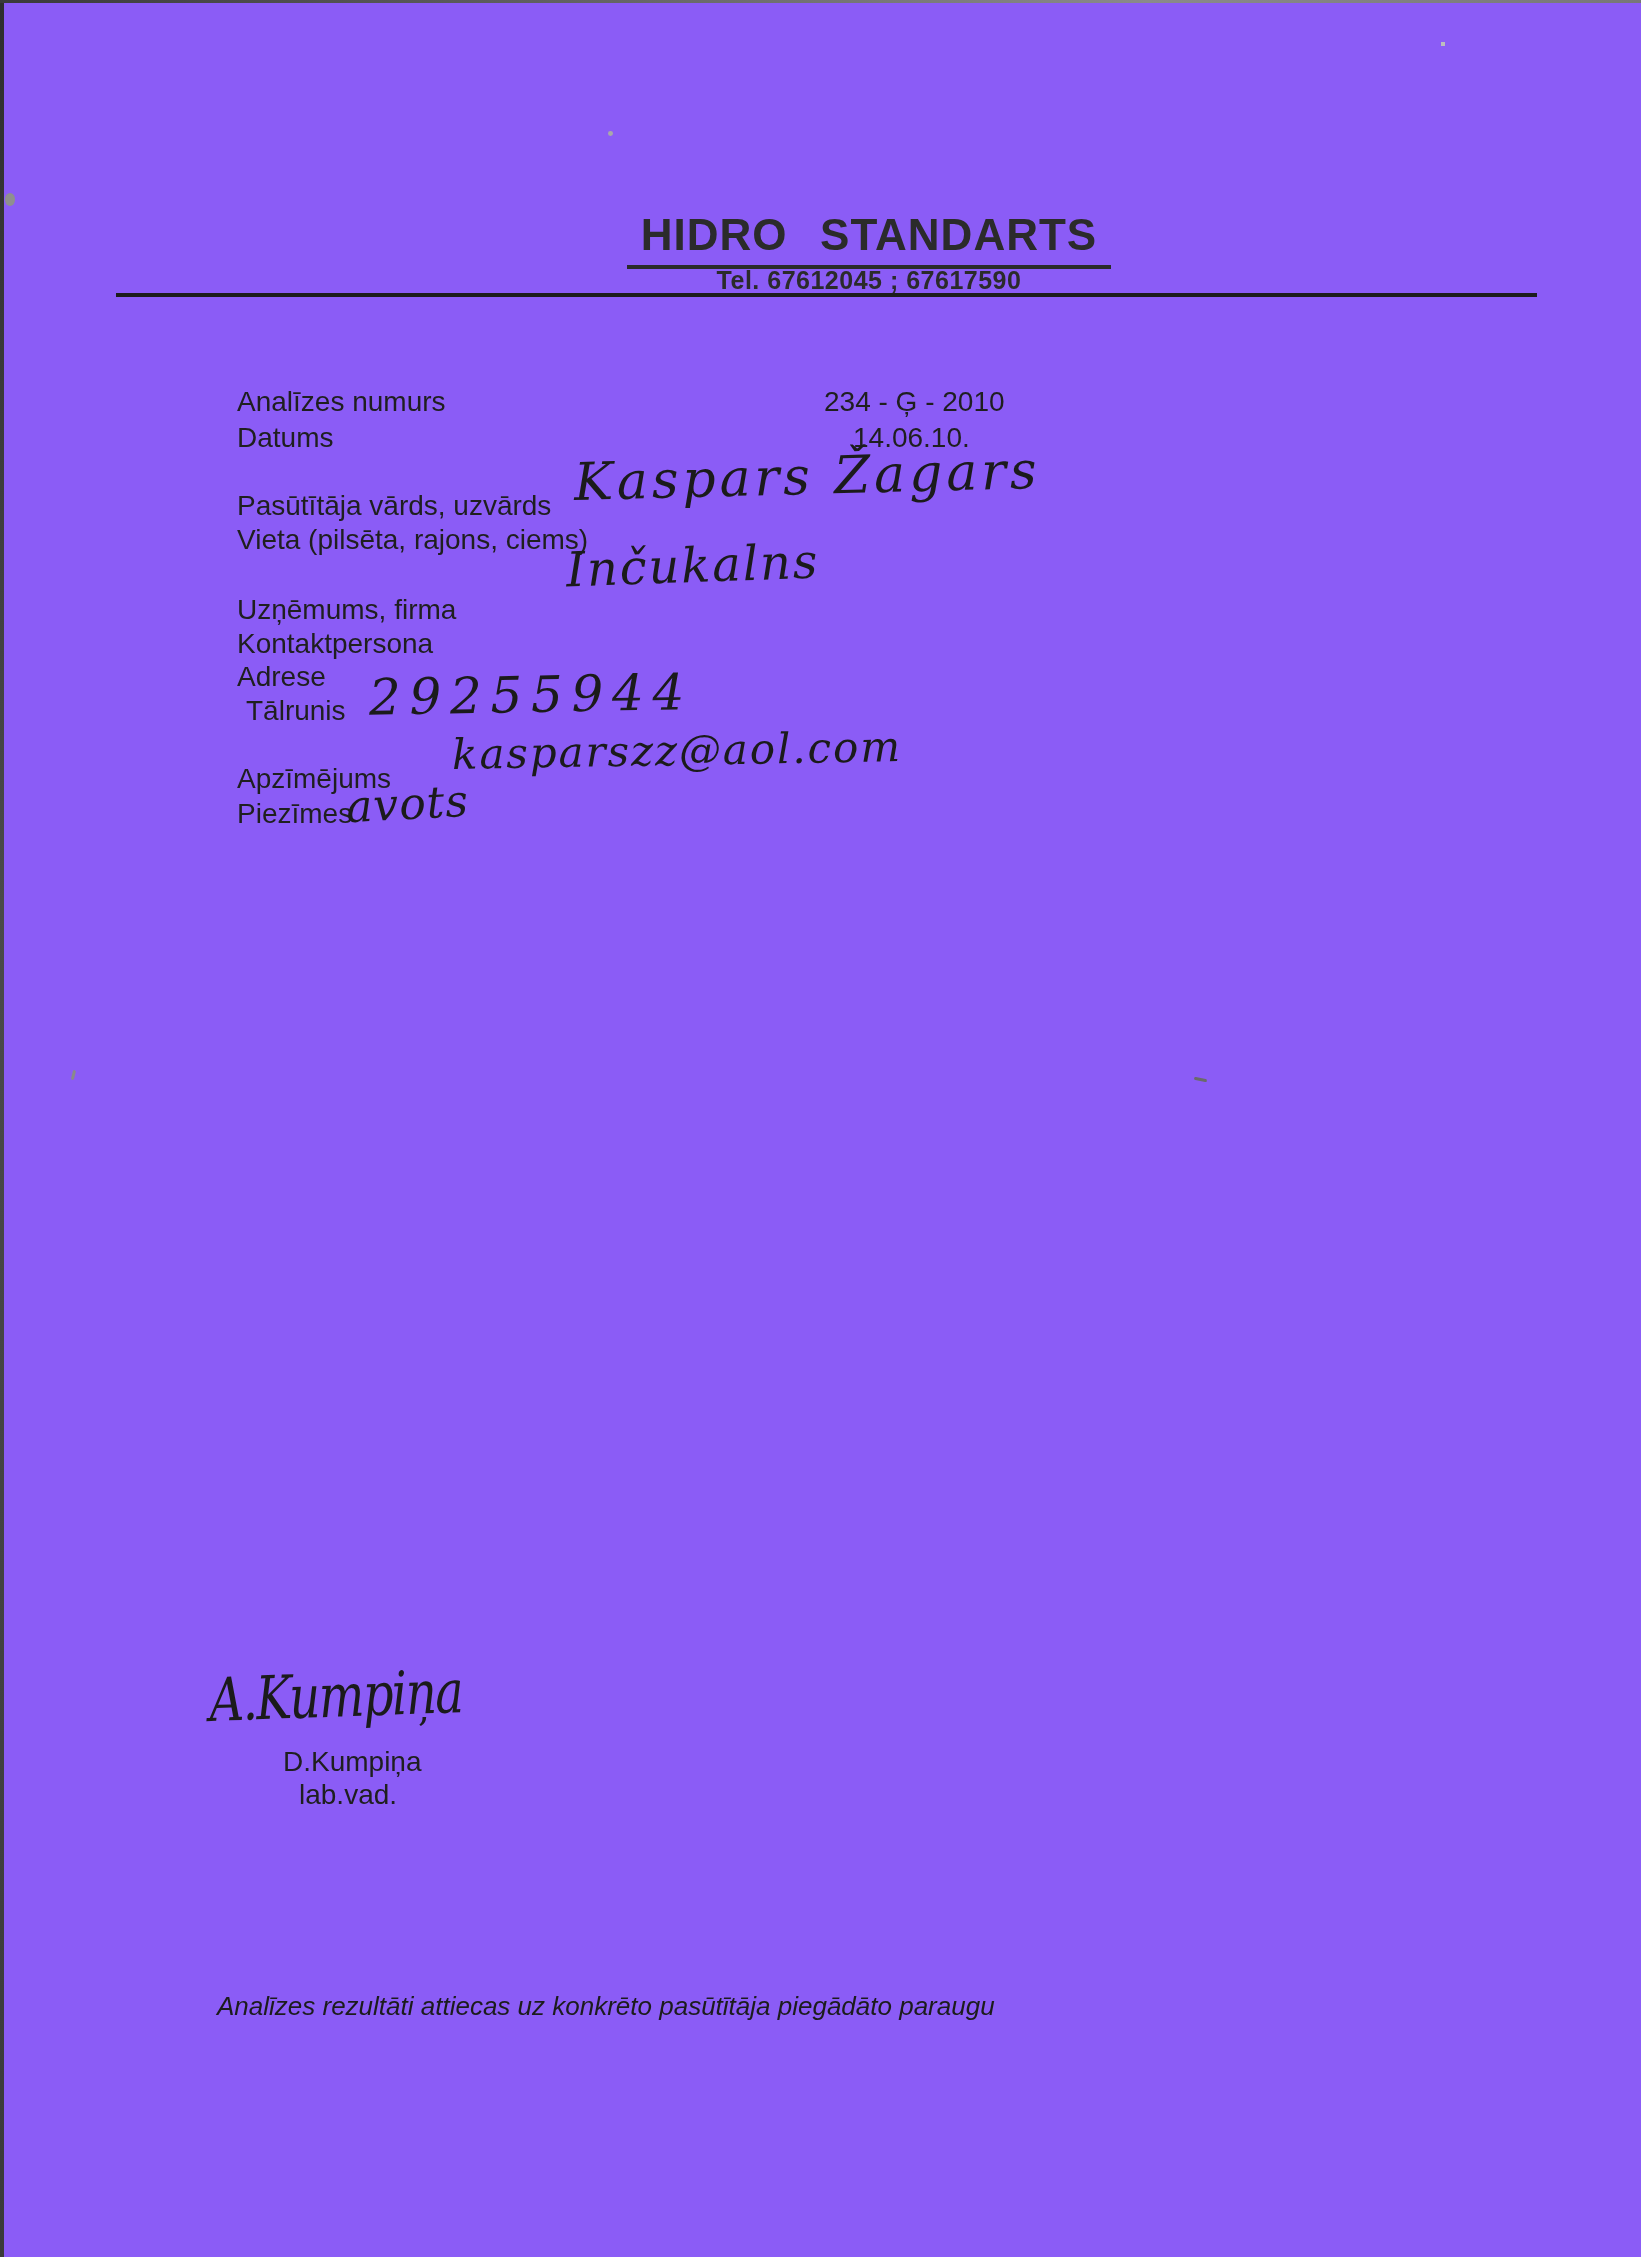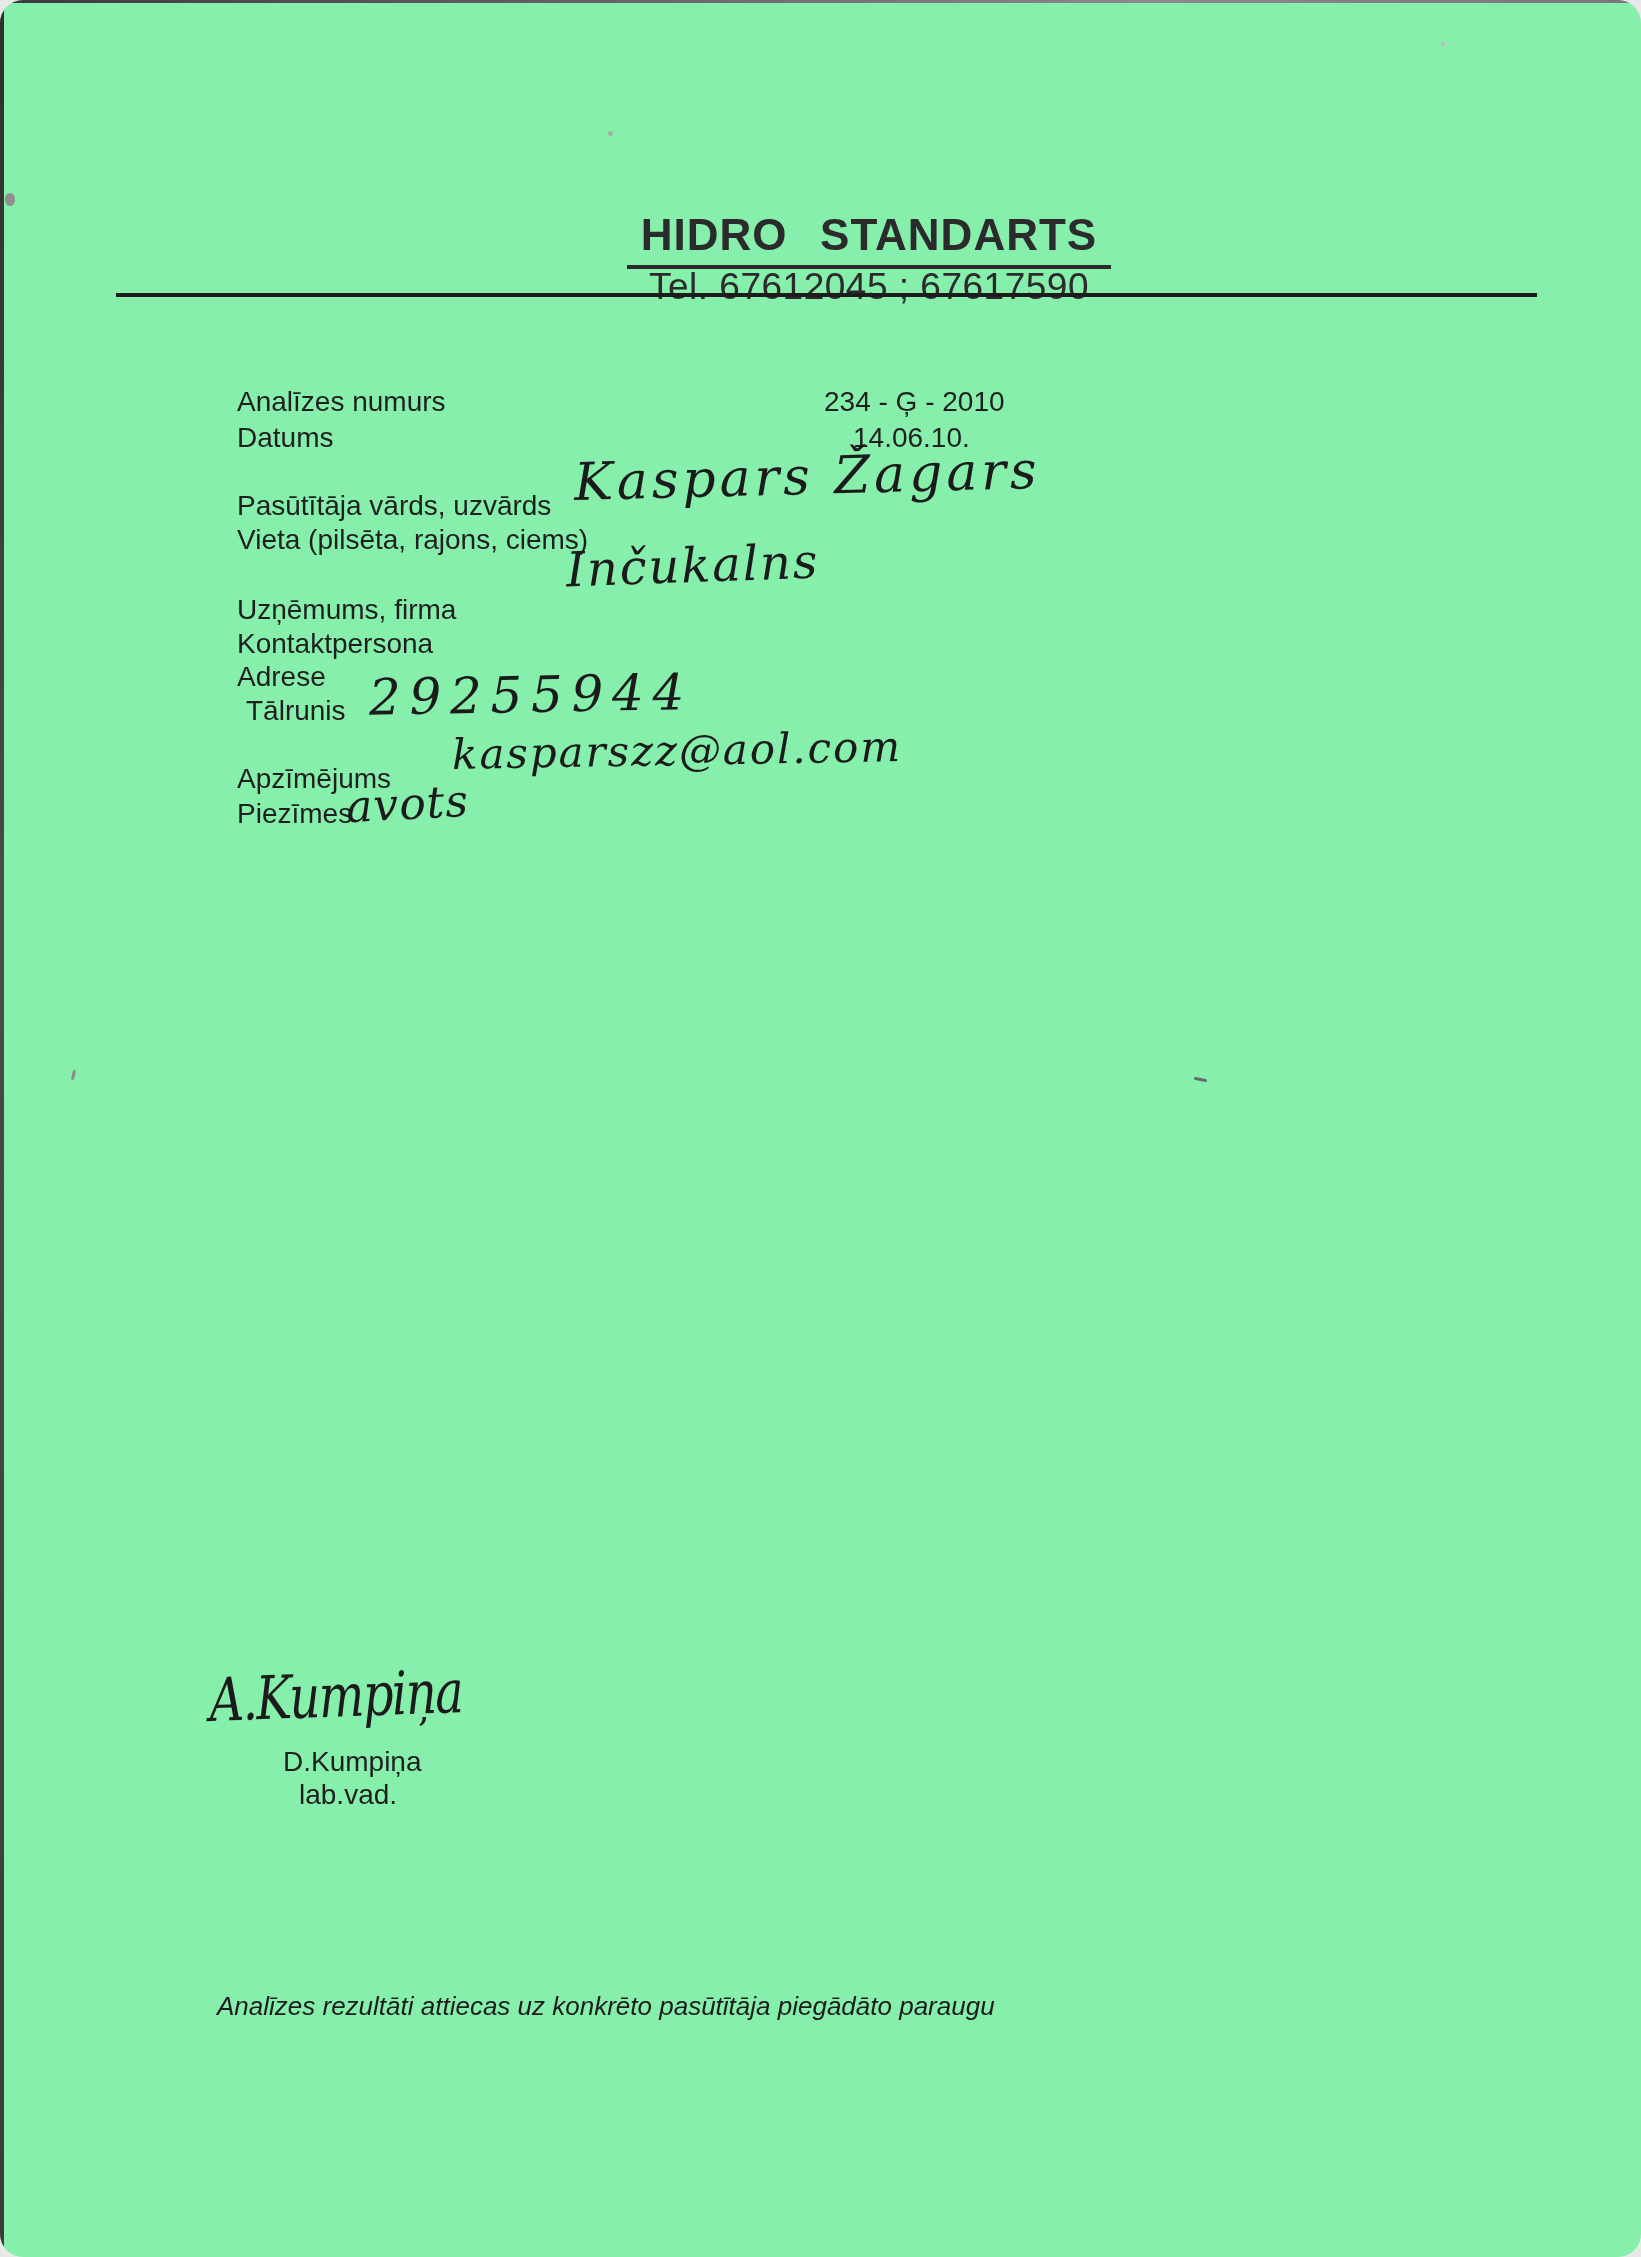--- a/index.html
+++ b/index.html
@@ -1,41 +1,40 @@
 <!DOCTYPE html>
 <html><head>
 <meta charset="utf-8">
 <style>
   html,body{margin:0;padding:0;background:#e8e8e8;}
   .page{
     position:relative;
     width:1641px;height:2257px;
-    background:#86efac;
+    background:#8b5cf6;
     overflow:hidden;
     font-family:"Liberation Sans",sans-serif;
     color:#1f1f1f;
-    border-radius:23px;
   }
   
   .edge-left{position:absolute;left:0;top:0;width:3.9px;height:2257px;
     background:linear-gradient(to bottom,#2e2e2e,#4a4a4a 40%,#3a3a3a);}
   .edge-top{position:absolute;left:0;top:0;width:1641px;height:2.9px;
     background:linear-gradient(to right,#3a3a3a,#8a8a8a 70%,#777);}
   .dot1{position:absolute;left:4.8px;top:193px;width:10.6px;height:12.6px;border-radius:50%;background:#8f8f8f;}
   .dot2{position:absolute;left:608px;top:131px;width:4.8px;height:4.8px;border-radius:50%;background:#a9a9a9;}
   .speck1{position:absolute;left:1441px;top:42px;width:3.9px;height:3.9px;background:#bdbdbd;}
   .tick1{position:absolute;left:1194px;top:1078px;width:12.6px;height:2.9px;background:#6a6a6a;transform:rotate(12deg);border-radius:1.9px;}
   .tick2{position:absolute;left:72px;top:1070px;width:2.9px;height:9.7px;background:#8a8a8a;transform:rotate(14deg);border-radius:1.9px;}
 
   
   .title-wrap{position:absolute;top:210px;left:0;width:1738px;text-align:center;}
   .title{display:inline-block;font-size:44px;font-weight:bold;letter-spacing:1px;word-spacing:19.3px;
     color:#2b2b2b;border-bottom:4.8px solid #2b2b2b;padding:0 13.5px 4.8px 13.5px;}
   .tel-wrap{position:absolute;top:266px;left:0;width:1738px;text-align:center;}
-  .tel{font-size:37px;font-weight:normal;color:#2b2b2b;letter-spacing:0.5px;}
+  .tel{font-size:25px;font-weight:bold;color:#2b2b2b;letter-spacing:0.5px;}
   .rule{position:absolute;top:293px;left:116px;width:1421px;height:3.9px;background:#1c1c1c;}
 
   
   .lbl{position:absolute;font-size:28px;white-space:nowrap;}
   .val{position:absolute;font-size:28px;white-space:nowrap;}
 
   
   .reg{position:absolute;left:1101px;top:687px;width:348px;text-align:center;
     font-size:28px;line-height:36px;}
 

